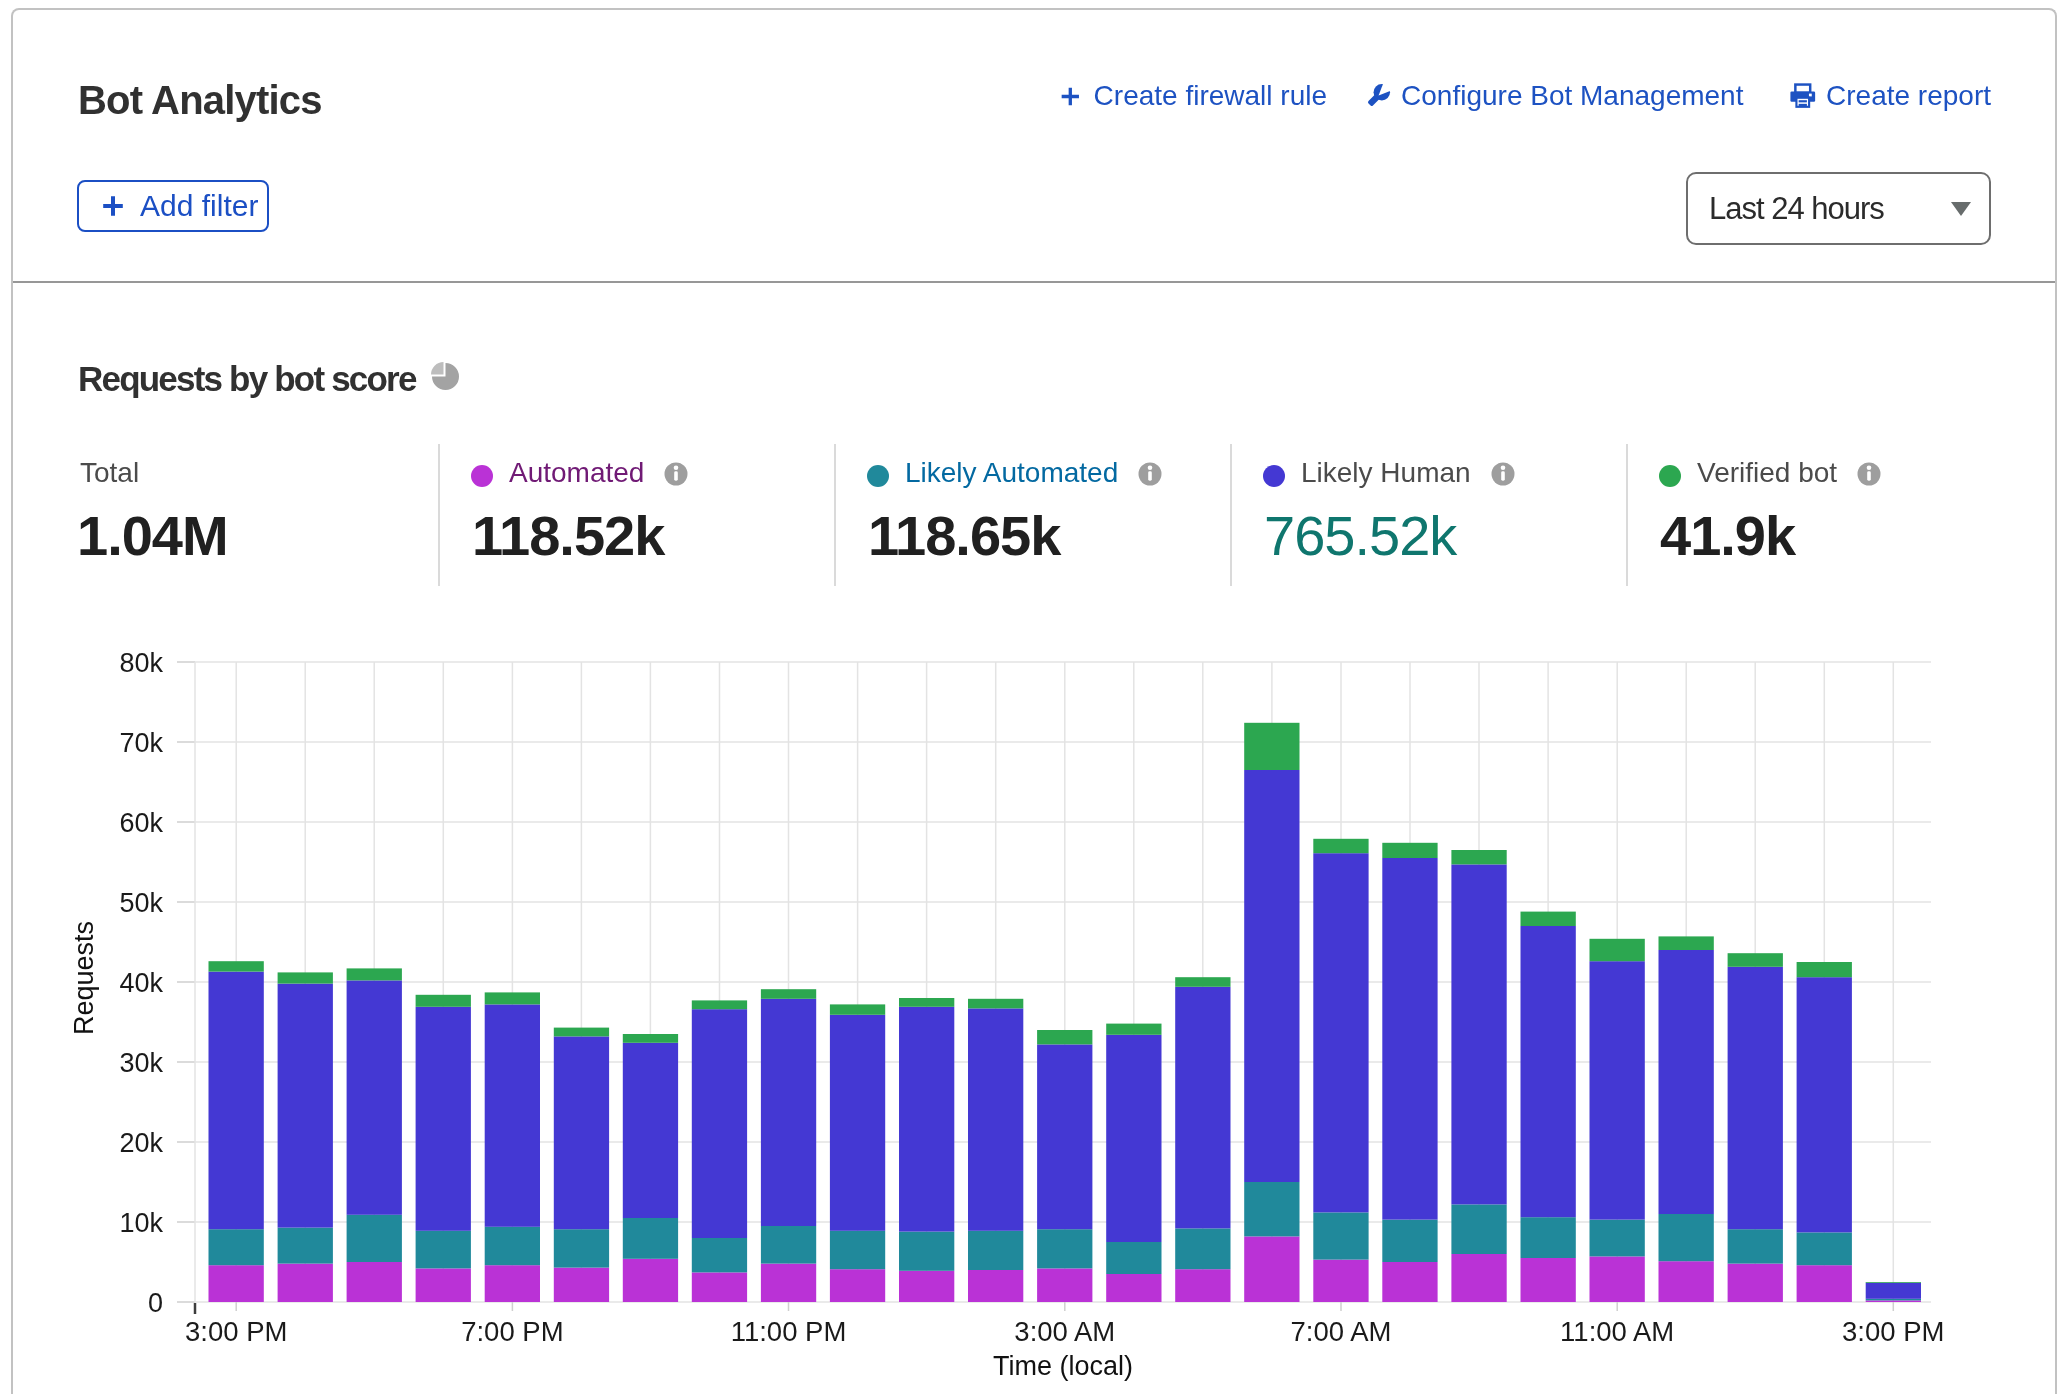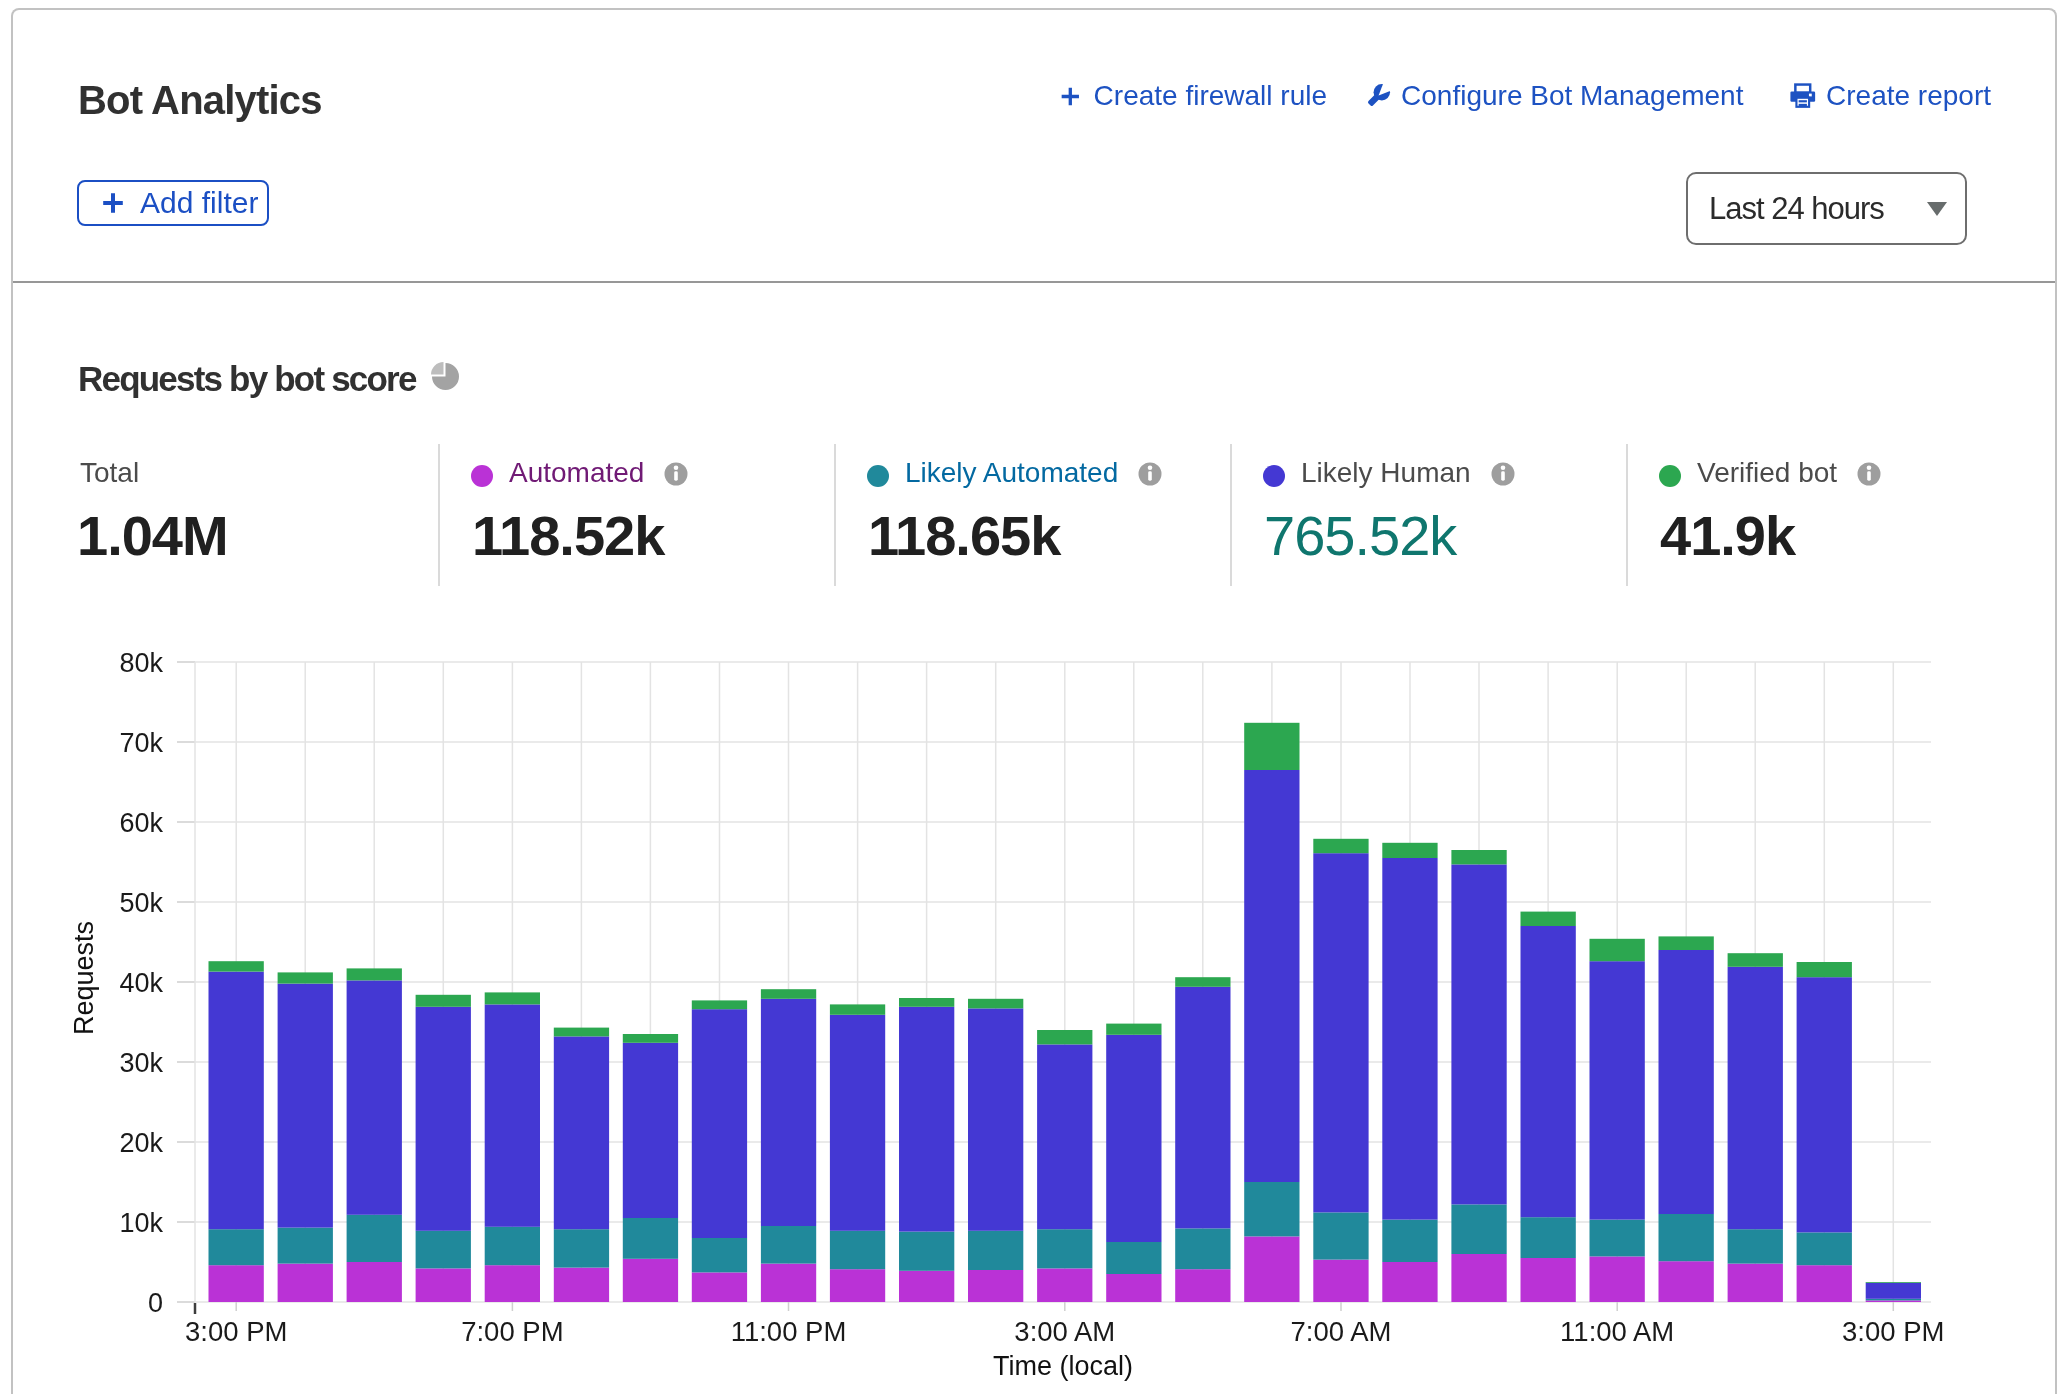--- a/index.html
+++ b/index.html
@@ -30,28 +30,28 @@
       <rect x="0.5" y="9.5" width="30" height="12.5" rx="1.5"></rect>
       <rect x="23" y="12" width="3.4" height="3.4" fill="#fff"></rect>
       <rect x="7.8" y="17" width="15.4" height="11" fill="#fff" stroke="#1d52c2" stroke-width="2.6"></rect>
       <rect x="10.5" y="20" width="10" height="2.6"></rect>
       <rect x="10.5" y="24.4" width="10" height="2.6"></rect>
     </g>
   </svg>
   <span>Create report</span>
 </div>
 
-<div class="abs" style="left:77px;top:180px;width:192px;height:46px;border:2px solid #1b4fc4;border-radius:8px;display:flex;align-items:center;">
+<div class="abs" style="left:77px;top:180px;width:192px;height:52px;border:2px solid #1b4fc4;border-radius:8px;display:flex;align-items:center;">
   <svg width="24" height="24" viewBox="0 0 24 24" style="margin-left:22px;">
       <path d="M10 2.2h4v7.8h7.8v4H14v7.8h-4V14H2.2v-4H10z" fill="#1b4fc4"></path>
     </svg>
   <span style="margin-left:15px;font-size:30px;color:#1b4fc4;line-height:1;">Add filter</span>
 </div>
 
-<div class="abs" style="left:1686px;top:172px;width:281px;height:73px;border:2px solid #6e6e6e;border-radius:10px;display:flex;align-items:center;">
+<div class="abs" style="left:1686px;top:172px;width:305px;height:73px;border:2px solid #6e6e6e;border-radius:10px;display:flex;align-items:center;">
   <span style="margin-left:21px;font-size:31px;color:#2b2b2b;line-height:1;letter-spacing:-1px;">Last 24 hours</span>
   <div style="position:absolute;right:18px;top:28px;width:0;height:0;border-left:10px solid transparent;border-right:10px solid transparent;border-top:14px solid #676c6c;"></div>
 </div>
 
 <div class="abs" style="left:78px;top:361px;font-size:35px;font-weight:bold;color:#313131;line-height:1;letter-spacing:-1.8px;">Requests by bot score</div>
 <svg class="abs" style="left:431px;top:362px;" width="29" height="29" viewBox="0 0 29 29">
   <path d="M14.5 14.5 L14.5 1 A13.5 13.5 0 1 1 1 14.5 Z" fill="#a3a3a3"></path>
   <path d="M12.5 12.5 L12.5 0 A12.5 12.5 0 0 0 0 12.5 Z" fill="#bdbdbd"></path>
 </svg>
 

